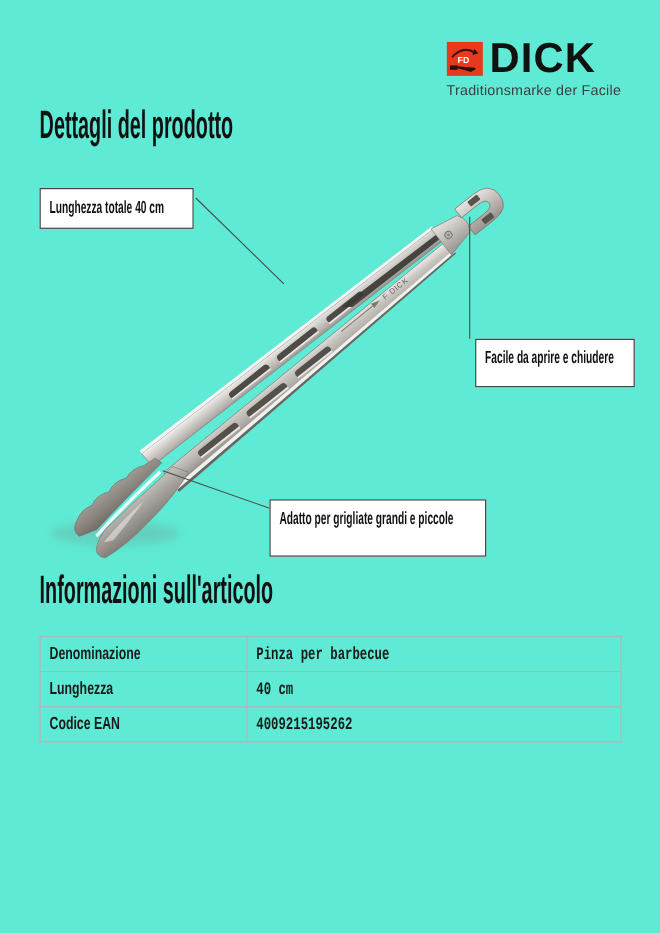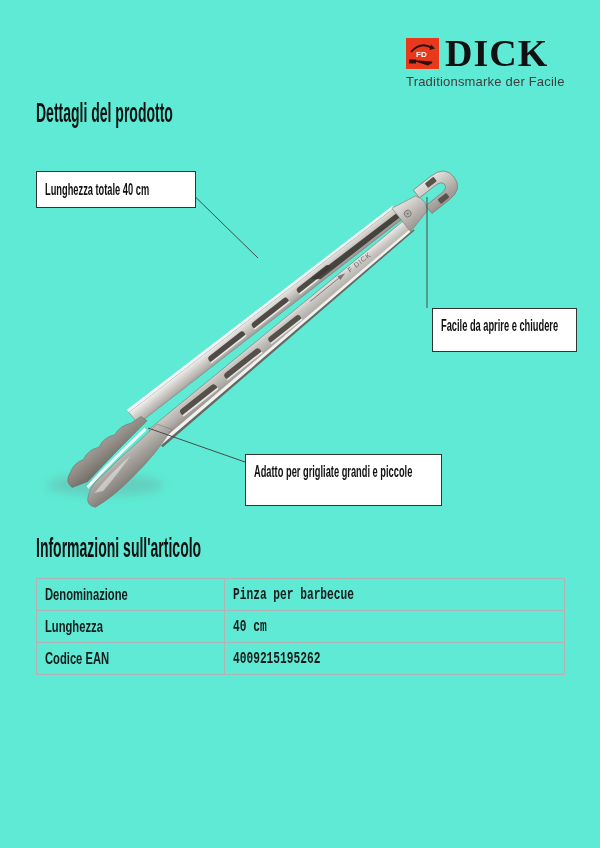--- a/index.html
+++ b/index.html
@@ -9,34 +9,34 @@
   
   .cx50,.cx58,.cx70{display:inline-block;transform-origin:0 50%;white-space:nowrap;}
   .cx50{transform:scaleX(0.50);}
   .cx58{transform:scaleX(0.58);}
   .cx70{transform:scaleX(0.70);}
 
   
   .brand{position:absolute;left:406px;top:38px;}
   .brand-row{display:flex;align-items:flex-start;}
   .logo-mark{width:33px;height:31px;display:block;}
-  .wordmark{font-family:Liberation Serif, serif;font-weight:bold;font-size:38px;line-height:31px;
+  .wordmark{font-family:Liberation Sans, sans-serif;font-weight:bold;font-size:38px;line-height:31px;
             letter-spacing:1px;color:#111111;margin-left:6px;text-align:center;}
   .tagline{font-size:13px;color:#3f3f3f;letter-spacing:0.2px;margin-top:5px;}
 
   
-  .heading{position:absolute;left:36px;font-weight:bold;font-size:28px;color:#111111;line-height:28px;}
+  .heading{position:absolute;left:36px;font-weight:bold;font-size:36px;color:#111111;line-height:28px;}
   #h-details{top:99px;}
-  #h-article{top:534px;}
+  #h-article{top:522px;}
 
   
   .figure-svg{position:absolute;left:0;top:140px;width:600px;height:400px;z-index:1;}
   .callout{position:absolute;z-index:2;background:#ffffff;border:1.5px solid #333333;
            font-weight:bold;font-size:16px;color:#111111;box-sizing:border-box;padding:8px 0 0 8px;}
-  #callout-length{left:36px;top:171px;width:160px;height:37px;padding-top:9px;}
+  #callout-length{left:36px;top:171px;width:140px;height:37px;padding-top:9px;}
   #callout-open {left:432px;top:308px;width:145px;height:44px;}
   #callout-grill{left:245px;top:454px;width:197px;height:52px;}
 
   
   .article-table{position:absolute;left:36px;top:578px;border-collapse:collapse;z-index:2;}
   .article-table td{border:1px solid #b3b3b3;height:31px;padding:0 0 0 8px;vertical-align:middle;
                     font-weight:bold;font-size:16px;color:#1a1a1a;}
   .article-table td.c1{width:179px;margin-top:19px;}
   .article-table td.c2{width:331px;font-family:Liberation Mono, monospace;}
 </style>

